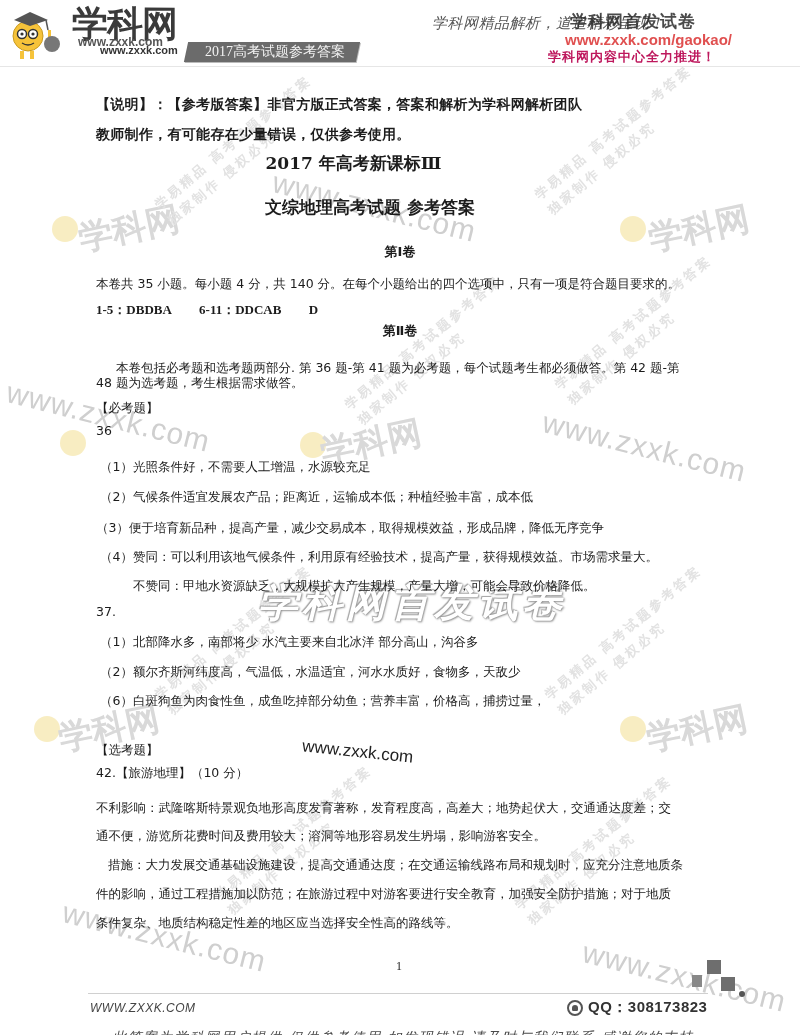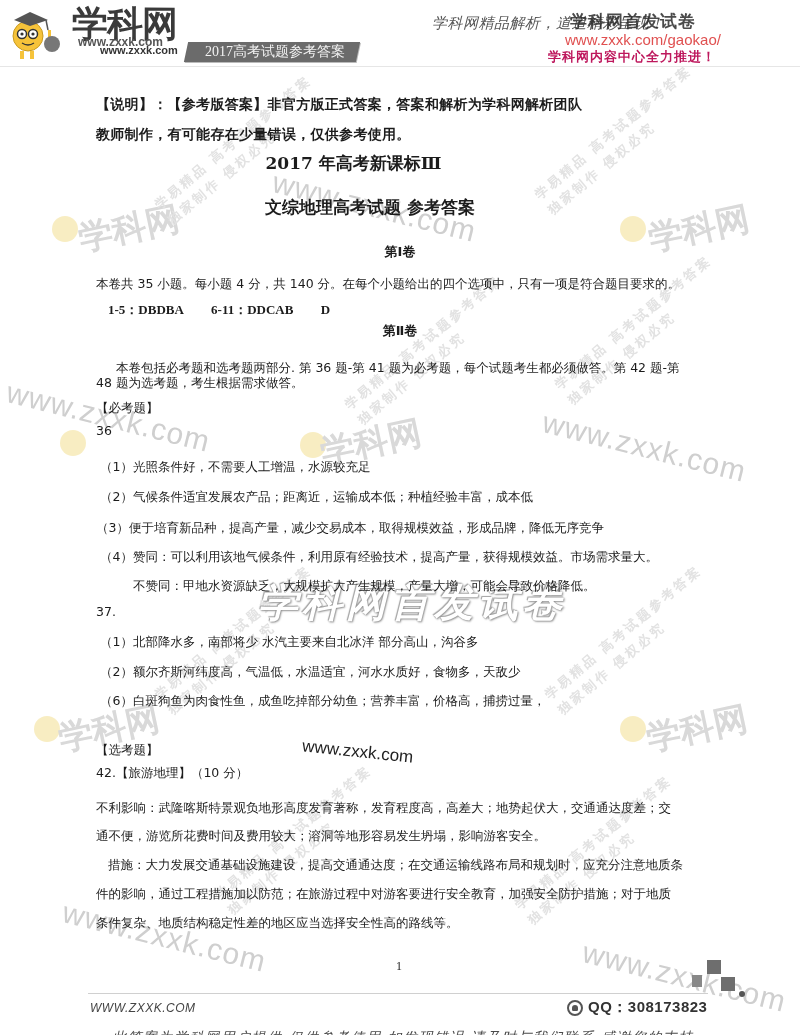--- a/index.html
+++ b/index.html
@@ -20,21 +20,21 @@
     color: #555; font-weight: bold; line-height: 12px; }
   .header-banner { left: 186px; top: 42px; width: 172px; height: 20px; background: #6b6b6b;
     transform: skewX(-12deg); box-shadow: 1px 1px 0 #bbb; }
   .header-banner-text { left: 190px; top: 43px; width: 170px; text-align: center;
     font-family: "Liberation Serif", serif; font-size: 14px; color: #f2f2f2; line-height: 18px; }
   .header-slogan { left: 432px; top: 14px; font-family: "DejaVu Serif", serif; font-style: italic;
     font-size: 15px; color: #555; letter-spacing: 0.5px; line-height: 18px; }
   .header-slogan-overlay { left: 570px; top: 10px; font-family: "DejaVu Sans", sans-serif;
     font-weight: bold; font-size: 17px; color: #2c2c2c; opacity: 0.85; line-height: 22px; letter-spacing: 1px; }
   .header-url { left: 565px; top: 32px; font-family: "Liberation Sans", sans-serif; font-size: 15px;
-    color: #e05050; line-height: 16px; }
+    color: #e05050; line-height: 16px; font-weight: bold; }
   .header-sub { left: 548px; top: 49px; font-family: "DejaVu Sans", sans-serif; font-weight: bold;
     font-size: 13px; color: #be185d; line-height: 16px; letter-spacing: 1px; }
   .header-rule { left: 0; top: 66px; width: 800px; height: 1px; background: #e6e6e6; }
 
   
   .wm { position: absolute; pointer-events: none; color: #d6d6d6; font-weight: bold; }
   .wm-logo { font-family: "DejaVu Sans", sans-serif; font-size: 34px; transform: rotate(-12deg); color: #d9d9d9; }
   .wm-url { font-family: "Liberation Sans", sans-serif; font-size: 30px; font-weight: normal;
     transform: rotate(14deg); color: #cfcfcf; letter-spacing: 1px; }
   .wm-small { font-family: "DejaVu Sans", sans-serif; font-size: 13px; transform: rotate(-40deg);
@@ -47,21 +47,21 @@
 
   
   .txt { position: absolute; font-size: 12.5px; line-height: 16px; white-space: nowrap; color: #1c1c1c; }
   .note { left: 96px; font-size: 14px; font-weight: bold; letter-spacing: 0.3px; }
   .title1 { left: 0; width: 707px; text-align: center; top: 152px; font-family: "DejaVu Serif", serif;
     font-size: 17px; font-weight: bold; line-height: 22px; }
   .title2 { left: 0; width: 740px; text-align: center; top: 196px; font-family: "DejaVu Serif", serif;
     font-size: 17px; font-weight: bold; line-height: 22px; }
   .sect { left: 0; width: 800px; text-align: center; font-weight: bold; font-size: 13px; }
   .answers { left: 96px; top: 302px; font-family: "Liberation Serif", serif; font-weight: bold;
-    font-size: 13px; word-spacing: 2px; margin-left: 12px; }
+    font-size: 13px; word-spacing: 2px; }
   .answers span { margin-right: 22px; }
 
   
   .page-num { left: 396px; top: 958px; font-family: "Liberation Serif", serif; font-size: 12px; }
   .footer-text { left: 112px; top: 1028px; font-family: "DejaVu Serif", serif; font-style: italic;
     font-size: 14px; color: #4a4a4a; letter-spacing: 1.5px; line-height: 18px;
     border-bottom: 6px solid #6d28d9; padding-right: 4px; }
   .footer-rule { left: 88px; top: 993px; width: 620px; height: 1px; background: #d0d0d0; }
   .footer-url { left: 90px; top: 1000px; font-family: "Liberation Sans", sans-serif; font-style: italic;
     font-size: 12px; color: #444; letter-spacing: 0.5px; }

